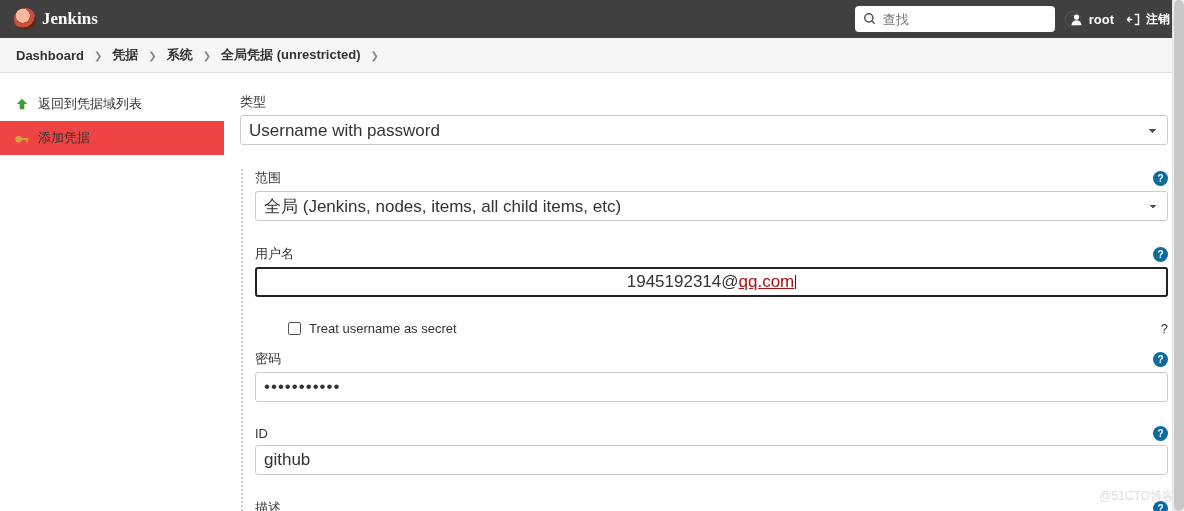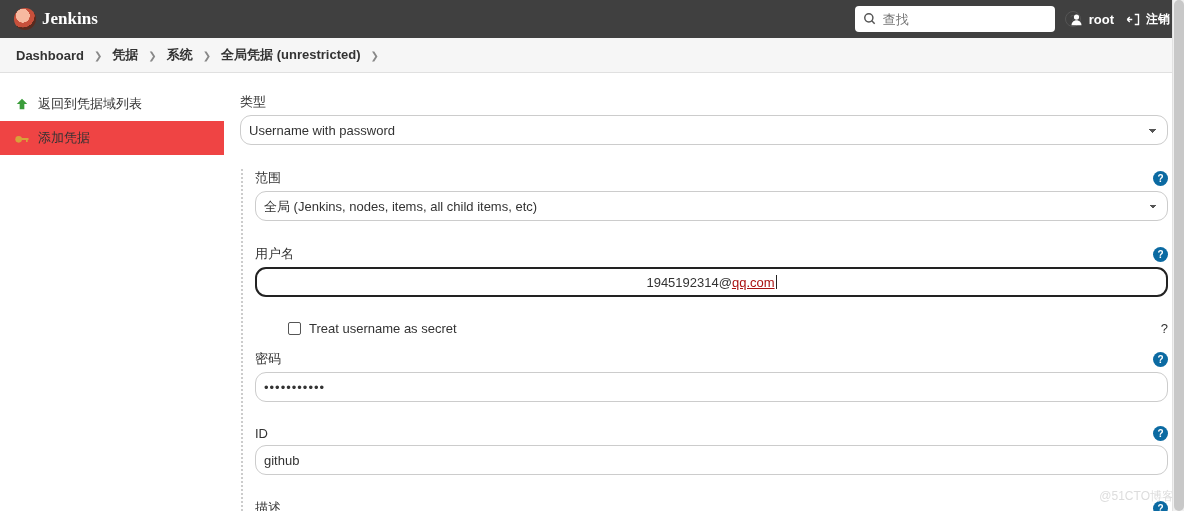--- a/index.html
+++ b/index.html
@@ -21,21 +21,21 @@
 .layout { display: flex; min-height: calc(511px - 38px - 34px); }
 .sidebar { width: 224px; padding-top: 14px; }
 .sideitem { display: flex; align-items: center; padding: 8px 14px; font-size: 13px; cursor: pointer; }
 .sideitem.active { background: #ef4444; }
 .sideicon { width: 16px; height: 16px; margin-right: 8px; display: flex; align-items: center; justify-content: center; }
 .main { flex: 1; padding: 20px 16px 16px 16px; }
 .block { margin-bottom: 24px; }
 .block .top { display: flex; align-items: center; justify-content: space-between; margin-bottom: 4px; }
 .block label { font-size: 13px; color: #333; }
 .block .help { width: 15px; height: 15px; border-radius: 50%; background: #0b6aa2; color: #fff; font-size: 10px; display: flex; align-items: center; justify-content: center; cursor: pointer; font-weight: bold; }
-.sel, .txt { width: 100%; height: 30px; border: 1px solid #ccc; border-radius: 11px; padding: 0 8px; font-size: 13px; background: #fff; color: #333; }
+.sel, .txt { width: 100%; height: 30px; border: 1px solid #ccc; border-radius: 3px; padding: 0 8px; font-size: 17px; background: #fff; color: #333; }
 .sel { appearance: none; -webkit-appearance: none; background-image: linear-gradient(45deg, transparent 50%, #555 50%), linear-gradient(135deg, #555 50%, transparent 50%); background-position: calc(100% - 14px) 13px, calc(100% - 10px) 13px; background-size: 4px 4px, 4px 4px; background-repeat: no-repeat; padding-right: 26px; }
 .focused { border: 2px solid #222; justify-content: center; }
 .indent { border-left: 2px dotted #ccc; margin-left: 1px; padding-left: 12px; }
 .chkrow { display: flex; align-items: center; justify-content: space-between; margin-bottom: 14px; }
 .chkleft { display: flex; align-items: center; gap: 8px; padding-left: 33px; }
 .chkbox { width: 13px; height: 13px; border: 1.4px solid #555; border-radius: 2px; cursor: pointer; }
 .link-part { color: #a11; text-decoration: underline; }
 .watermark { position: fixed; right: 10px; bottom: 6px; color: #ddd; font-size: 12px; pointer-events: none; }
 .vscroll { position: fixed; right: 0; top: 0; width: 12px; height: 100%; background: #f0f0f0; border-left: 1px solid #e2e2e2; }
 .vscroll-thumb { position: absolute; top: 0; left: 1px; width: 10px; height: 100%; background: #c8c8c8; border-radius: 5px; }

